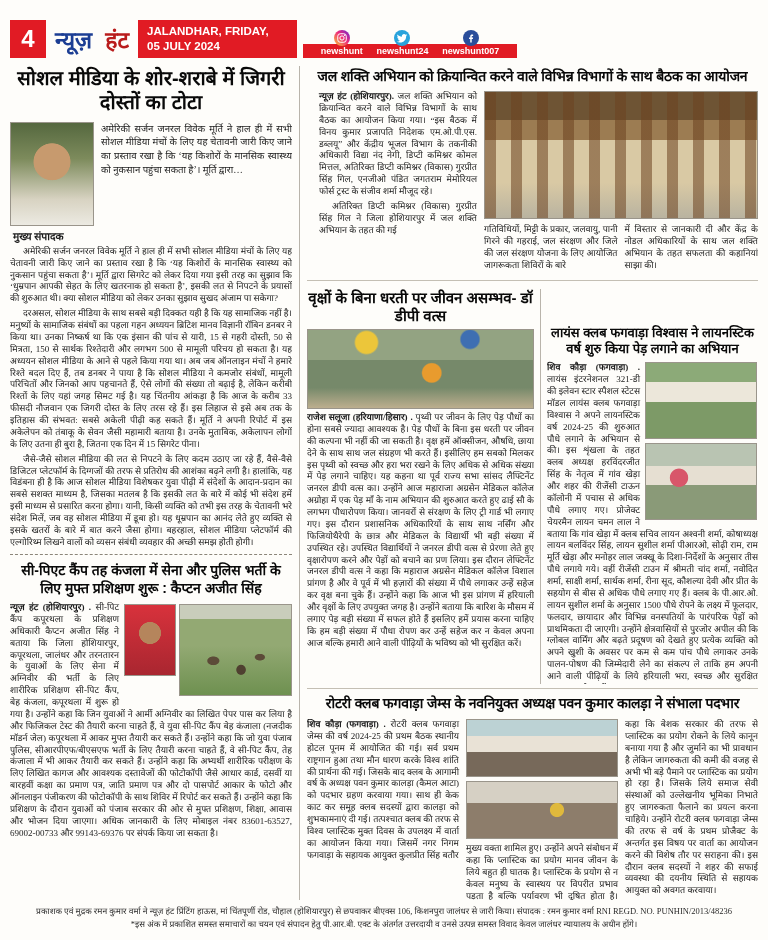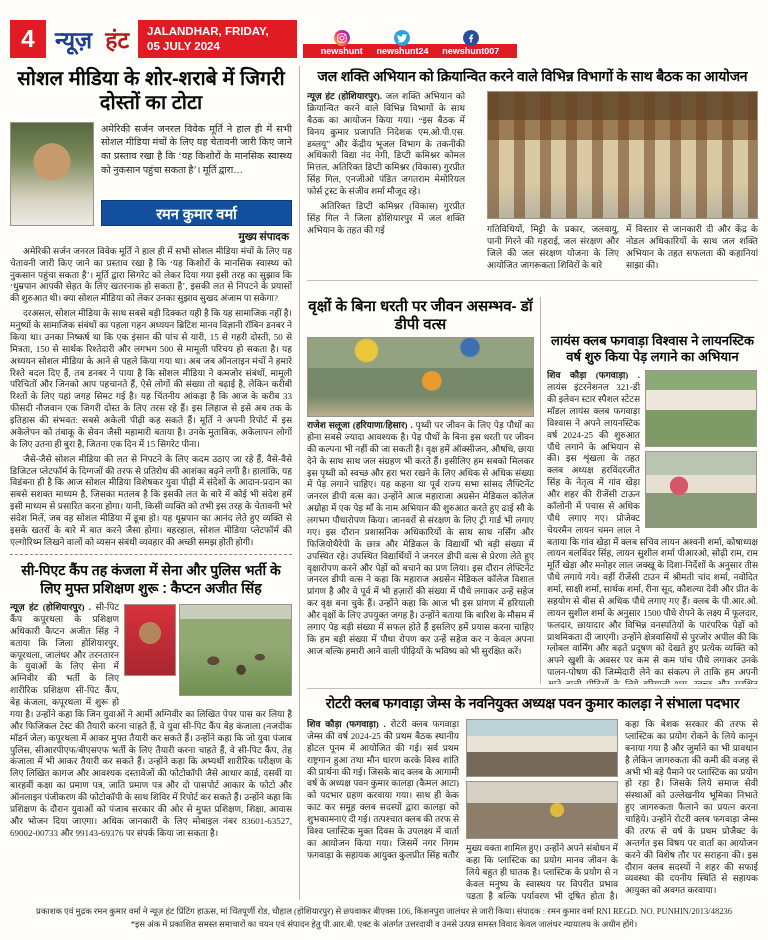--- a/index.html
+++ b/index.html
@@ -71,36 +71,36 @@
   .ph-rotary2{background:radial-gradient(circle at 60% 50%,#e0b93c 0 7%,rgba(0,0,0,0) 8%),
     linear-gradient(180deg,#d6d0c4 0 38%,#8d7d6b 38% 100%);}
 
   
   .ed-head{font-size:20px;line-height:1.22;margin:0 0 7px;}
   .author-row{display:flex;gap:7px;margin-bottom:2px;}
   .author-right{flex:1;display:flex;flex-direction:column;min-width:0;}
   .intro{font-size:9.6px;line-height:1.42;text-align:justify;margin:0;flex:1;}
   .name-strip{background:#134f9f;border:1px solid #0d3a78;color:#fff;text-align:center;
               font-family:"Liberation Sans",sans-serif;font-weight:bold;font-size:14.5px;padding:2px 0;}
-  .author-title{text-align:right;font-weight:bold;font-size:10.5px;padding:1px 3px 3px;}
+  .author-title{text-align:left;font-weight:bold;font-size:10.5px;padding:1px 3px 3px;}
   .dash{border:0;border-top:1px dashed #8b8579;margin:5px 0 6px;}
   .cpet-head{font-size:14px;line-height:1.3;margin:0 0 5px;}
   .cpet-photos{float:right;width:168px;display:flex;align-items:flex-start;gap:3px;
                margin:2px 0 3px 5px;}
 
   
   .js-head{font-size:14px;white-space:nowrap;overflow:hidden;margin:0 0 6px;letter-spacing:-.2px;}
-  .js-body{display:flex;gap:22px;}
+  .js-body{display:flex;gap:7px;margin-left:12px;}
   .js-c1{width:158px;flex:none;}
   .js-right{flex:1;min-width:0;}
   .js-cols{display:flex;gap:7px;margin-top:5px;}
   .js-cols p{flex:1;min-width:0;}
 
   .row2{flex:1;min-height:0;display:flex;gap:6px;border-top:1px solid #c4bfb4;
-        margin-top:5px;padding-top:16px;overflow:hidden;}
+        margin-top:5px;padding-top:8px;overflow:hidden;}
   .trees{width:227px;flex:none;overflow:hidden;}
   .trees-head{font-size:15px;line-height:1.25;}
   .lions{flex:1;min-width:0;overflow:hidden;margin-top:36px;}
   .lions-head{font-size:13px;line-height:1.3;margin-bottom:4px;}
   .lions-photos{float:right;width:118px;}
 
   .rotary{flex:none;height:212px;border-top:1px solid #c4bfb4;margin-top:4px;
           padding-top:4px;overflow:hidden;}
   .rotary-head{font-size:14px;white-space:nowrap;overflow:hidden;margin:0 0 7px;letter-spacing:-.2px;}
   .rotary-cols{display:flex;gap:7px;height:182px;overflow:hidden;}
@@ -160,21 +160,20 @@
 
   <div class="content" data-name="page-content">
 
     <div class="col-left" data-name="left-column">
       <section data-name="article-editorial">
         <h1 class="ed-head" data-name="editorial-headline">सोशल मीडिया के शोर-शराबे में जिगरी दोस्तों का टोटा</h1>
         <div class="author-row" data-name="editorial-author-block">
           <div class="ph ph-editor" data-name="editor-portrait-photo"></div>
           <div class="author-right" data-name="editorial-intro-block">
             <p class="intro" data-name="editorial-intro">अमेरिकी सर्जन जनरल विवेक मूर्ति ने हाल ही में सभी सोशल मीडिया मंचों के लिए यह चेतावनी जारी किए जाने का प्रस्ताव रखा है कि ‘यह किशोरों के मानसिक स्वास्थ्य को नुकसान पहुंचा सकता है’। मूर्ति द्वारा…</p>
-            <div class="name-strip" data-name="author-name-strip">रमन कुमार वर्मा</div>
           </div>
         </div>
         <div class="author-title" data-name="author-title">मुख्य संपादक</div>
         <p class="body ind" data-name="editorial-paragraph">अमेरिकी सर्जन जनरल विवेक मूर्ति ने हाल ही में सभी सोशल मीडिया मंचों के लिए यह चेतावनी जारी किए जाने का प्रस्ताव रखा है कि ‘यह किशोरों के मानसिक स्वास्थ्य को नुकसान पहुंचा सकता है’। मूर्ति द्वारा सिगरेट को लेकर दिया गया इसी तरह का सुझाव कि ‘धुम्रपान आपकी सेहत के लिए खतरनाक हो सकता है’, इसकी लत से निपटने के प्रयासों की शुरुआत थी। क्या सोशल मीडिया को लेकर उनका सुझाव सुखद अंजाम पा सकेगा?</p>
         <p class="body ind" data-name="editorial-paragraph">दरअसल, सोशल मीडिया के साथ सबसे बड़ी दिक्कत यही है कि यह सामाजिक नहीं है। मनुष्यों के सामाजिक संबंधों का पहला गहन अध्ययन ब्रिटिश मानव विज्ञानी रॉबिन डनबर ने किया था। उनका निष्कर्ष था कि एक इंसान की पांच से यारी, 15 से गहरी दोस्ती, 50 से मित्रता, 150 से सार्थक रिश्तेदारी और लगभग 500 से मामूली परिचय हो सकता है। यह अध्ययन सोशल मीडिया के आने से पहले किया गया था। अब जब ऑनलाइन मंचों ने हमारे रिश्ते बदल दिए हैं, तब डनबर ने पाया है कि सोशल मीडिया ने कमजोर संबंधों, मामूली परिचितों और जिनको आप पहचानते हैं, ऐसे लोगों की संख्या तो बढ़ाई है, लेकिन करीबी रिश्तों के लिए यहां जगह सिमट गई है। यह चिंतनीय आंकड़ा है कि आज के करीब 33 फीसदी नौजवान एक जिगरी दोस्त के लिए तरस रहे हैं। इस लिहाज से इसे अब तक के इतिहास की संभवत: सबसे अकेली पीढ़ी कह सकते हैं। मूर्ति ने अपनी रिपोर्ट में इस अकेलेपन को तंबाकू के सेवन जैसी महामारी बताया है। उनके मुताबिक, अकेलापन लोगों के लिए उतना ही बुरा है, जितना एक दिन में 15 सिगरेट पीना।</p>
         <p class="body ind" data-name="editorial-paragraph">जैसे-जैसे सोशल मीडिया की लत से निपटने के लिए कदम उठाए जा रहे हैं, वैसे-वैसे डिजिटल प्लेटफॉर्म के दिग्गजों की तरफ से प्रतिरोध की आशंका बढ़ने लगी है। हालांकि, यह विडंबना ही है कि आज सोशल मीडिया विशेषकर युवा पीढ़ी में संदेशों के आदान-प्रदान का सबसे सशक्त माध्यम है, जिसका मतलब है कि इसकी लत के बारे में कोई भी संदेश हमें इसी माध्यम से प्रसारित करना होगा। यानी, किसी व्यक्ति को तभी इस तरह के चेतावनी भरे संदेश मिलें, जब वह सोशल मीडिया में डूबा हो। यह धूम्रपान का आनंद लेते हुए व्यक्ति से इसके खतरों के बारे में बात करने जैसा होगा। बहरहाल, सोशल मीडिया प्लेटफॉर्म की एल्गोरिथ्म लिखने वालों को व्यसन संबंधी व्यवहार की अच्छी समझ होती होगी।</p>
       </section>
 
       <hr class="dash" data-name="dashed-divider">
 

